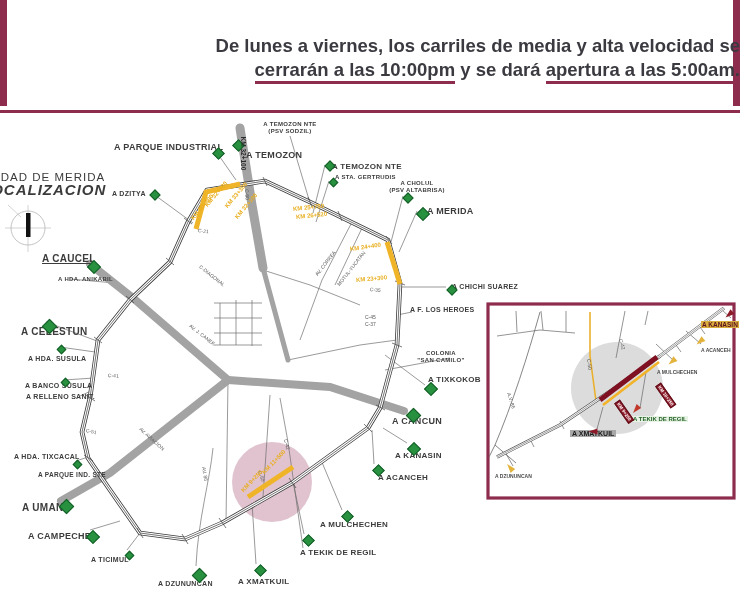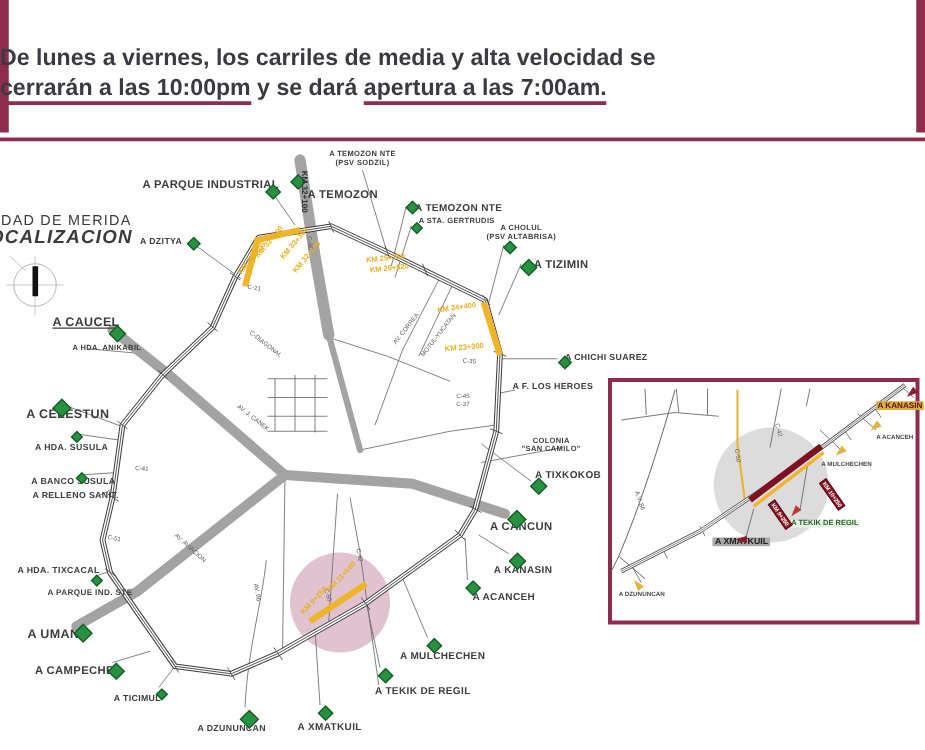--- a/index.html
+++ b/index.html
@@ -3,21 +3,21 @@
 <meta charset="utf-8">
 <style>
   html,body{margin:0;padding:0;background:#fff;}
   .page{position:relative;width:740px;height:600px;background:#fff;overflow:hidden;
         font-family:"Liberation Sans",sans-serif;}
   
   .accent-bar{position:absolute;top:0;width:7px;height:106px;background:#8e2c4e;}
   .accent-bar.left{left:0}.accent-bar.right{right:0}
   .hdr-title{position:absolute;top:2px;left:0;width:740px;text-align:center;
              font-size:26px;font-weight:800;color:#9e2b56;letter-spacing:-.2px;}
-  .hdr-sub{position:absolute;left:0;width:740px;text-align:left;
+  .hdr-sub{position:absolute;left:0;width:740px;text-align:right;
            font-size:18.5px;font-weight:700;color:#3a3a40;}
   .hdr-sub.l1{top:35px}.hdr-sub.l2{top:59px}
   .u{border-bottom:3px solid #8e2c4e;padding-bottom:1px;}
   .hdr-rule{position:absolute;top:110px;left:0;width:740px;height:3px;background:#8e2c4e;}
   
   svg.mapsvg{position:absolute;top:0;left:0;}
   #labels-layer{position:absolute;top:0;left:0;width:740px;height:600px;pointer-events:none;}
   .map-title1{position:absolute;top:171px;left:-22px;font-size:11.5px;color:#3b3b3b;
               letter-spacing:1px;white-space:nowrap;}
   .map-title2{position:absolute;top:181px;left:-19px;font-size:15px;font-style:italic;
@@ -44,21 +44,21 @@
   .legend-swatch{margin-top:3px;width:64px;height:16px;background:#f6b51d;}
 </style>
 </head>
 <body>
 
 <div class="page">
 
   <div class="accent-bar left"></div>
   <div class="accent-bar right"></div>
   <div class="hdr-sub l1">De lunes a viernes, los carriles de media y alta velocidad se</div>
-  <div class="hdr-sub l2"><span class="u">cerrarán a las 10:00pm</span><span> y se dará </span><span class="u">apertura a las 7:00am.</span></div>
+  <div class="hdr-sub l2"><span class="u">cerrarán a las 10:00pm</span><span> y se dará </span><span class="u">apertura a las 5:00am.</span></div>
   <div class="hdr-rule"></div>
 
   <svg class="mapsvg" width="740" height="600" viewBox="0 0 740 600">
 
     <circle cx="272" cy="482" r="40" fill="#c488a0" opacity="0.5"></circle>
 
     <g stroke="#6f6f6f" stroke-width="0.7" fill="none">
       <path d="M214,303 L262,303 M214,318 L262,318 M214,333 L262,333 M220,303 L220,345 M236,300 L236,345 M252,300 L252,346 M214,345 L262,345"></path>
       <path d="M263,270 L310,285 L360,305 M288,360 L360,345 L397,340 M270,395 L263,497 M280,398 L288,442 L303,548 M228,380 L226,523"></path>
       <path d="M352,222 L322,280 L300,340 M362,228 L335,285"></path>
@@ -124,21 +124,21 @@
 
   <div id="labels-layer">
       <div class="map-label" style="left: 114px; top: 142px; font-size: 9px;">A PARQUE INDUSTRIAL</div>
       <div class="map-label" style="left: 246px; top: 150px; font-size: 9px;">A TEMOZON</div>
       <div class="map-label center" style="left: 290px; top: 121px; font-size: 6px;">A TEMOZON NTE</div>
       <div class="map-label center" style="left: 290px; top: 128px; font-size: 6px;">(PSV SODZIL)</div>
       <div class="map-label" style="left: 332px; top: 162px; font-size: 8px;">A TEMOZON NTE</div>
       <div class="map-label" style="left: 335px; top: 174px; font-size: 6px;">A STA. GERTRUDIS</div>
       <div class="map-label center" style="left: 417px; top: 180px; font-size: 6px;">A CHOLUL</div>
       <div class="map-label center" style="left: 417px; top: 187px; font-size: 6px;">(PSV ALTABRISA)</div>
-      <div class="map-label" style="left: 427px; top: 206px; font-size: 9px;">A TIZIMIN</div>
+      <div class="map-label" style="left: 427px; top: 206px; font-size: 9px;">A MERIDA</div>
       <div class="map-label" style="left: 112px; top: 190px; font-size: 7px;">A DZITYA</div>
       <div class="map-label" style="left: 42px; top: 253px; font-size: 10px; text-decoration: underline;">A CAUCEL</div>
       <div class="map-label" style="left: 58px; top: 276px; font-size: 6px;">A HDA. ANIKABIL</div>
       <div class="map-label" style="left: 452px; top: 283px; font-size: 7px;">A CHICHI SUAREZ</div>
       <div class="map-label" style="left: 410px; top: 306px; font-size: 7px;">A F. LOS HEROES</div>
       <div class="map-label" style="left: 21px; top: 326px; font-size: 10px;">A CELESTUN</div>
       <div class="map-label" style="left: 28px; top: 355px; font-size: 7px;">A HDA. SUSULA</div>
       <div class="map-label" style="left: 25px; top: 382px; font-size: 7px;">A BANCO SUSULA</div>
       <div class="map-label" style="left: 26px; top: 393px; font-size: 7px;">A RELLENO SANIT.</div>
       <div class="map-label center" style="left: 441px; top: 350px; font-size: 6px;">COLONIA</div>

